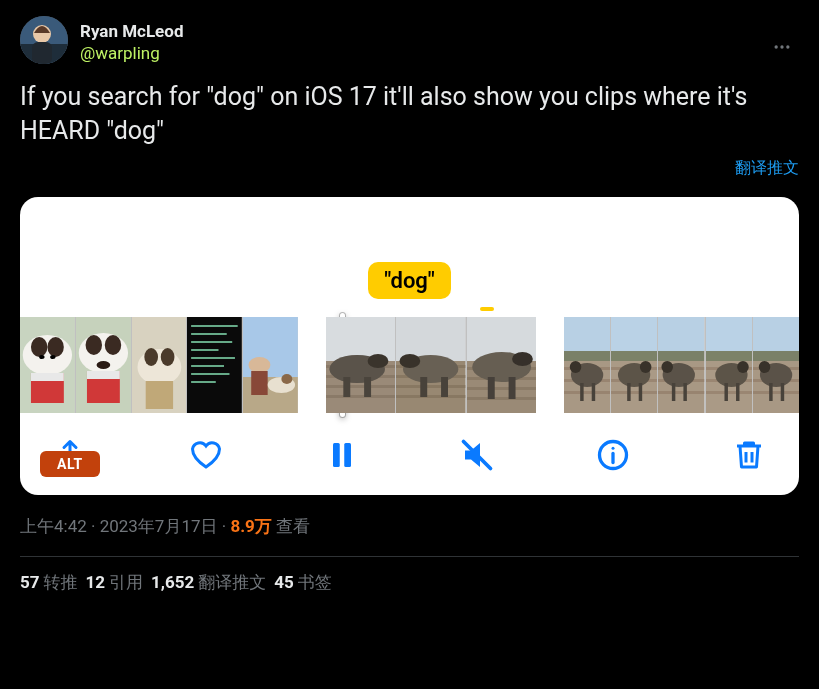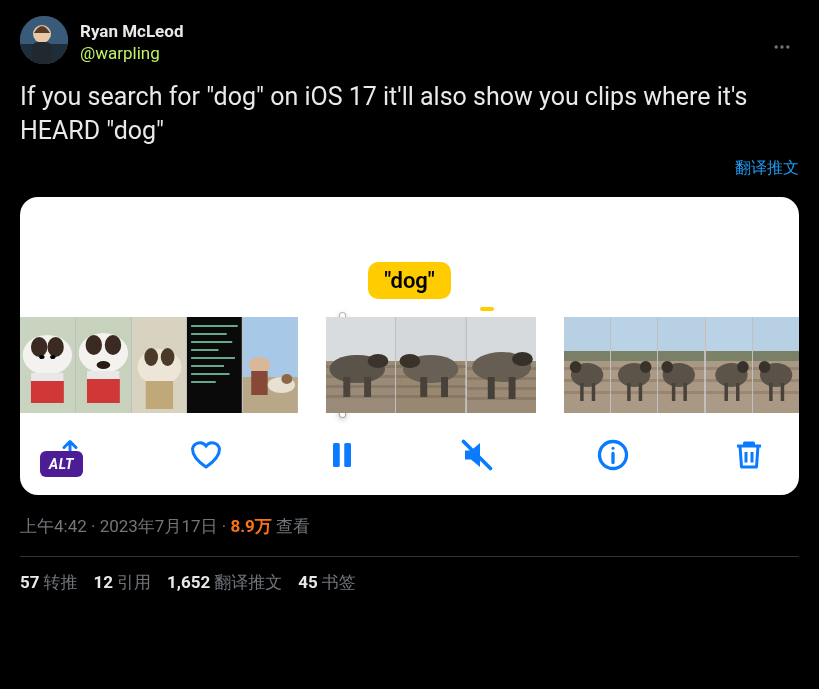--- a/index.html
+++ b/index.html
@@ -113,43 +113,42 @@
     color: #0a7aff;
     display: flex; align-items: center; justify-content: center;
   }
   .tb-btn svg { width: 36px; height: 36px; stroke: currentColor; fill: none; stroke-width: 2; }
   .tb-btn.pause svg rect { fill: currentColor; stroke: none; }
   .tb-btn.mute svg { fill: currentColor; stroke: none; }
   .tb-btn.info svg { stroke-width: 2.2; }
   .alt-badge {
     position: absolute;
     left: 20px; bottom: 18px;
-    background: #4c1d95;
+    background: #c2410c;
     color: #fff;
     font-weight: 700;
     font-size: 14px;
-    padding: 5px 9px;
+    padding: 5px 17px;
     border-radius: 6px;
     letter-spacing: 0.5px;
-    font-style: italic;
   }
   .meta-row {
     margin-top: 20px;
     color: #71767b;
     font-size: 17px;
   }
   .meta-row .strong { color: #f97316; font-weight: 700; }
   .divider {
     height: 1px; background: #2f3336;
     margin-top: 18px;
   }
   .stats-row {
     margin-top: 14px;
     display: flex;
-    gap: 16px;
+    gap: 8px;
     font-size: 17px;
     color: #71767b;
   }
   .stat .n { color: #e7e9ea; font-weight: 700; margin-right: 4px; }
 </style>
 </head>
 <body>
 
 <div class="tweet">
 

